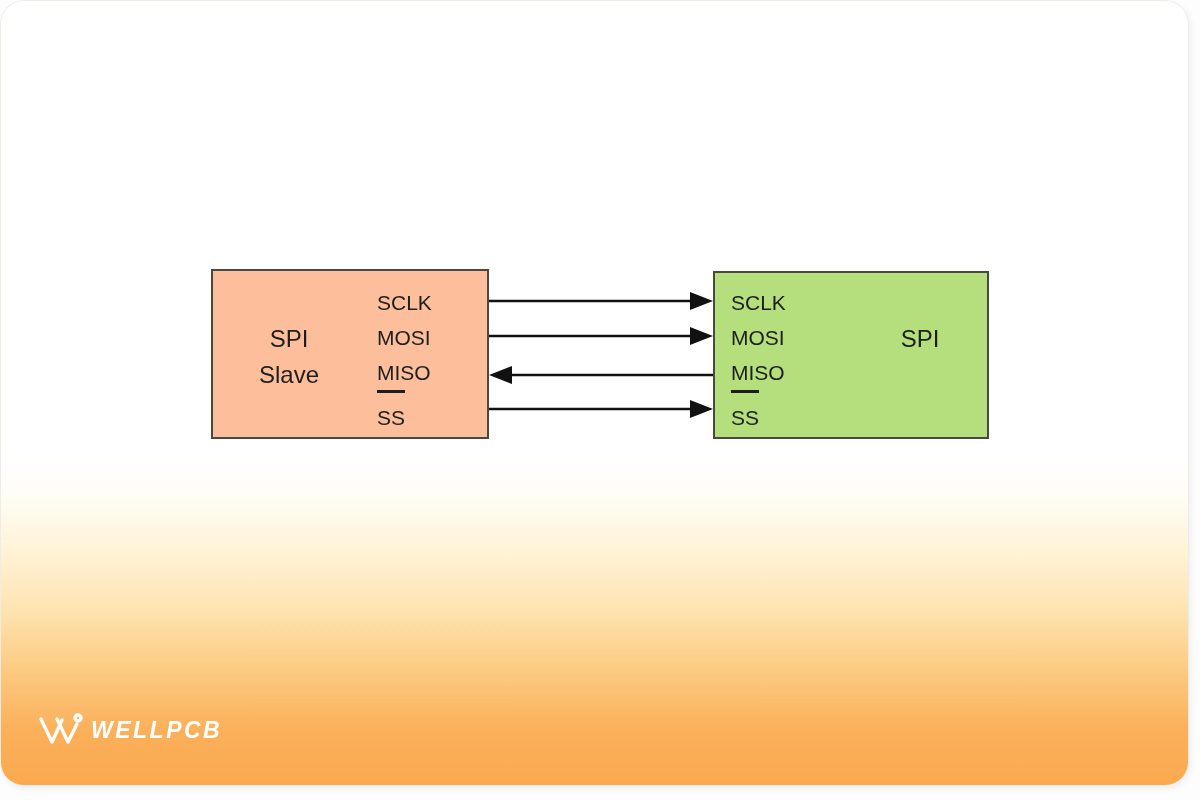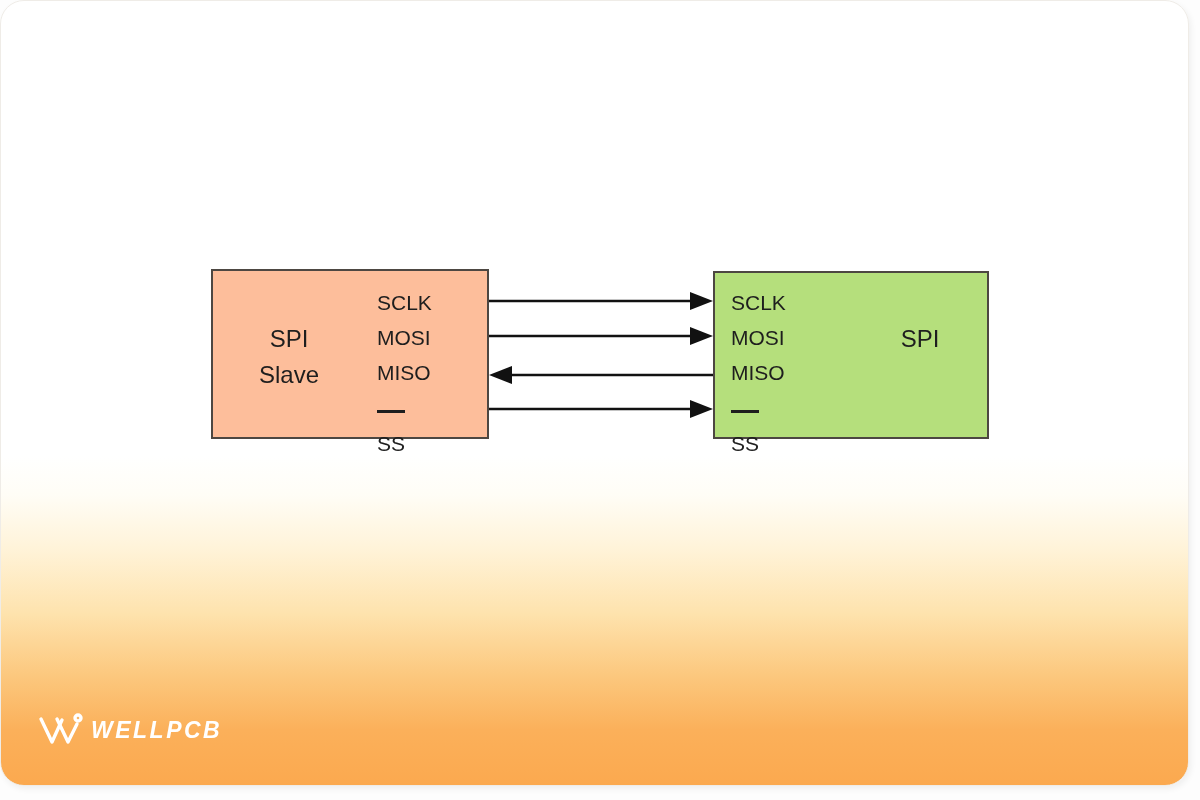--- a/index.html
+++ b/index.html
@@ -31,21 +31,21 @@
   .box-title { position:absolute; text-align:center;
                font-size:24px; line-height:36px; color:var(--diagram-text); }
   .master .box-title { left:0; top:50px; width:152px; }
   .slave  .box-title { left:142px; top:48px; width:126px; }
 
   .signals { position:absolute; font-size:21px; line-height:35px; }
   .master .signals { left:164px; top:14px; }
   .slave  .signals { left:16px;  top:12px; }
 
   .sig { white-space:nowrap; }
-  .overline { display:inline-block; border-top:3px solid currentColor; padding-top:16px; line-height:29px;margin-top:20px; }
+  .overline { display:inline-block; border-top:3px solid currentColor; padding-top:10px; line-height:29px; }
 
   svg.arrows { position:absolute; left:488px; top:268px; width:224px; height:170px; overflow:visible; }
   svg.arrows line    { stroke:var(--arrow); stroke-width:2.6; }
   svg.arrows polygon { fill:var(--arrow); }
 
   .footer-logo { position:absolute; left:36px; bottom:36px;
                  display:flex; align-items:center; gap:8px;justify-content:center; }
   .footer-logo .brand-text { color:var(--logo-text); font-size:23px; font-weight:bold;
                  font-style:italic; letter-spacing:2.5px; }
   .logo-mark svg { display:block; }

